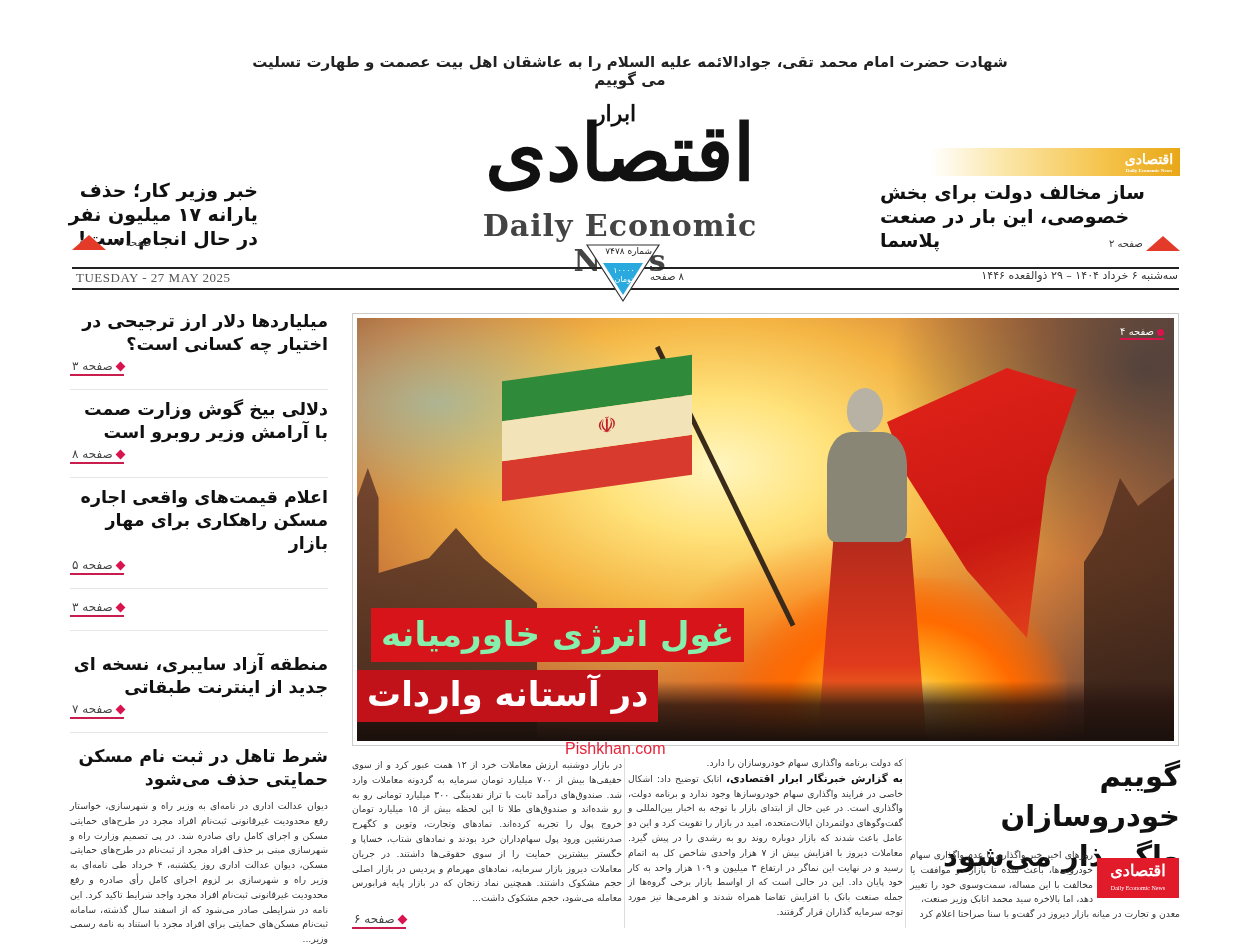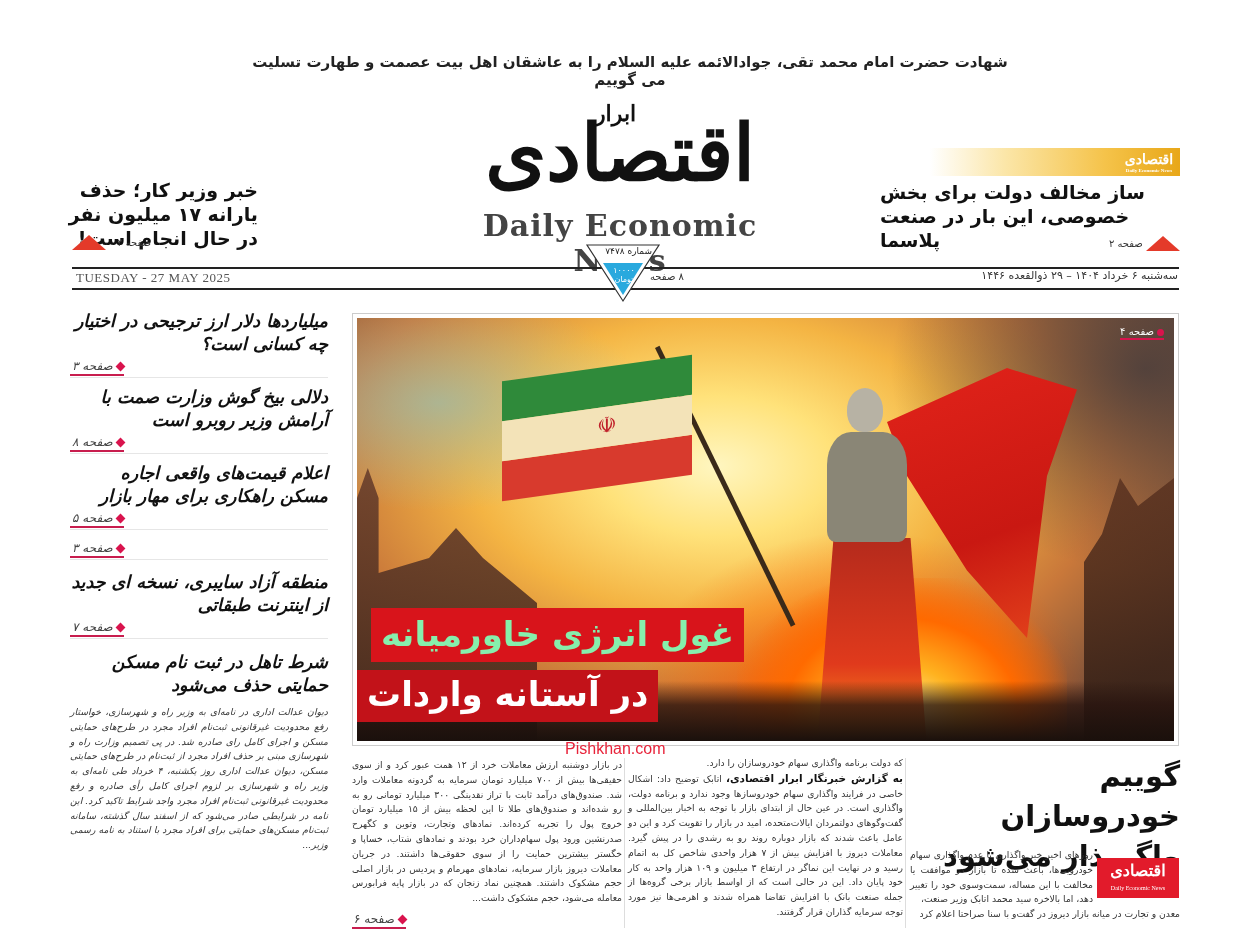--- a/index.html
+++ b/index.html
@@ -35,21 +35,21 @@
   .tr-head { left: 880px; top: 180px; width: 300px; font-size: 19px; font-weight: bold; line-height: 24px; direction: rtl; text-align: left; }
   .tr-page { left: 1080px; top: 236px; width: 100px; direction: rtl; font-size: 10px; color: #333; }
   .red-tri { width: 0; height: 0; border-left: 17px solid transparent; border-right: 17px solid transparent; border-bottom: 15px solid #e43a2a; display: inline-block; vertical-align: middle; }
 
   
   .tl-head { left: 68px; top: 178px; width: 190px; font-size: 19px; font-weight: bold; line-height: 24px; direction: rtl; text-align: right; }
   .tl-page { left: 72px; top: 235px; width: 90px; font-size: 10px; color: #333; direction: ltr; }
 
   
   .lcol { left: 70px; top: 310px; width: 258px; }
-  .litem { direction: rtl; text-align: right; padding-bottom: 1px; border-bottom: 1px solid #e6e6e6; margin-bottom: 8px; font-style: italic; }
+  .litem { direction: rtl; text-align: right; padding-bottom: 13px; border-bottom: 1px solid #e6e6e6; margin-bottom: 8px; }
   .litem h3 { font-size: 17.5px; font-weight: bold; line-height: 23px; }
   .pg { display: inline-block; direction: rtl; font-size: 12px; color: #444; border-bottom: 2px solid #c81d4e; padding: 0 0 1px 2px; margin-top: 3px; float: left; }
   .pg .dot { display: inline-block; width: 7px; height: 7px; background: #d9134d; transform: rotate(45deg); margin-left: 4px; vertical-align: middle; }
   .clear { clear: both; }
   .lbody { font-size: 9.3px; line-height: 14.8px; direction: rtl; text-align: justify; color: #333; }
 
   
   .hero { left: 352px; top: 313px; width: 827px; height: 433px; border: 1px solid #ccc; padding: 4px; background: #fff; }
   .hero-img { position: relative; width: 100%; height: 100%; overflow: hidden;
     background:
@@ -150,21 +150,21 @@
   </div>
   <div class="litem">
     <h3>اعلام قیمت‌های واقعی اجاره مسکن راهکاری برای مهار بازار</h3>
     <span class="pg"><span class="dot"></span><span>صفحه ۵</span></span>
     <div class="clear"></div>
   </div>
   <div class="litem">
     <span class="pg"><span class="dot"></span><span>صفحه ۳</span></span>
     <div class="clear"></div>
   </div>
-  <div class="litem" style="margin-top:11px;">
+  <div class="litem" style="margin-top:22px;">
     <h3>منطقه آزاد سایبری، نسخه ای جدید از اینترنت طبقاتی</h3>
     <span class="pg"><span class="dot"></span><span>صفحه ۷</span></span>
     <div class="clear"></div>
   </div>
   <div class="litem" style="border-bottom:none; margin-top:12px;">
     <h3 style="margin-bottom:8px;">شرط تاهل در ثبت نام مسکن حمایتی حذف می‌شود</h3>
     <p class="lbody">دیوان عدالت اداری در نامه‌ای به وزیر راه و شهرسازی، خواستار رفع محدودیت غیرقانونی ثبت‌نام افراد مجرد در طرح‌های حمایتی مسکن و اجرای کامل رای صادره شد. در پی تصمیم وزارت راه و شهرسازی مبنی بر حذف افراد مجرد از ثبت‌نام در طرح‌های حمایتی مسکن، دیوان عدالت اداری روز یکشنبه، ۴ خرداد طی نامه‌ای به وزیر راه و شهرسازی بر لزوم اجرای کامل رأی صادره و رفع محدودیت غیرقانونی ثبت‌نام افراد مجرد واجد شرایط تاکید کرد. این نامه در شرایطی صادر می‌شود که از اسفند سال گذشته، سامانه ثبت‌نام مسکن‌های حمایتی برای افراد مجرد با استناد به نامه رسمی وزیر...</p>
 
     <div class="clear"></div>
   </div>

